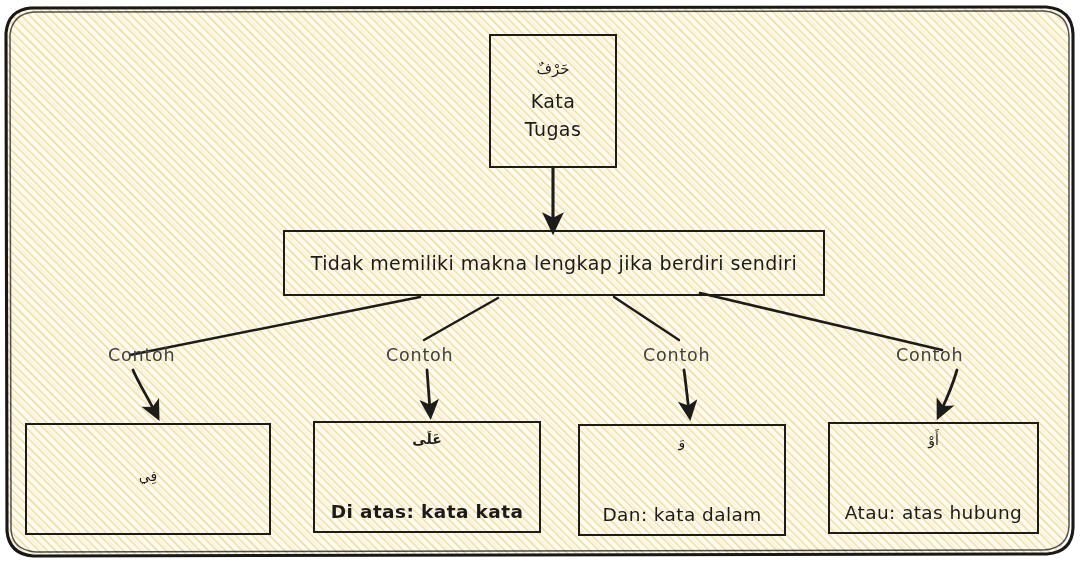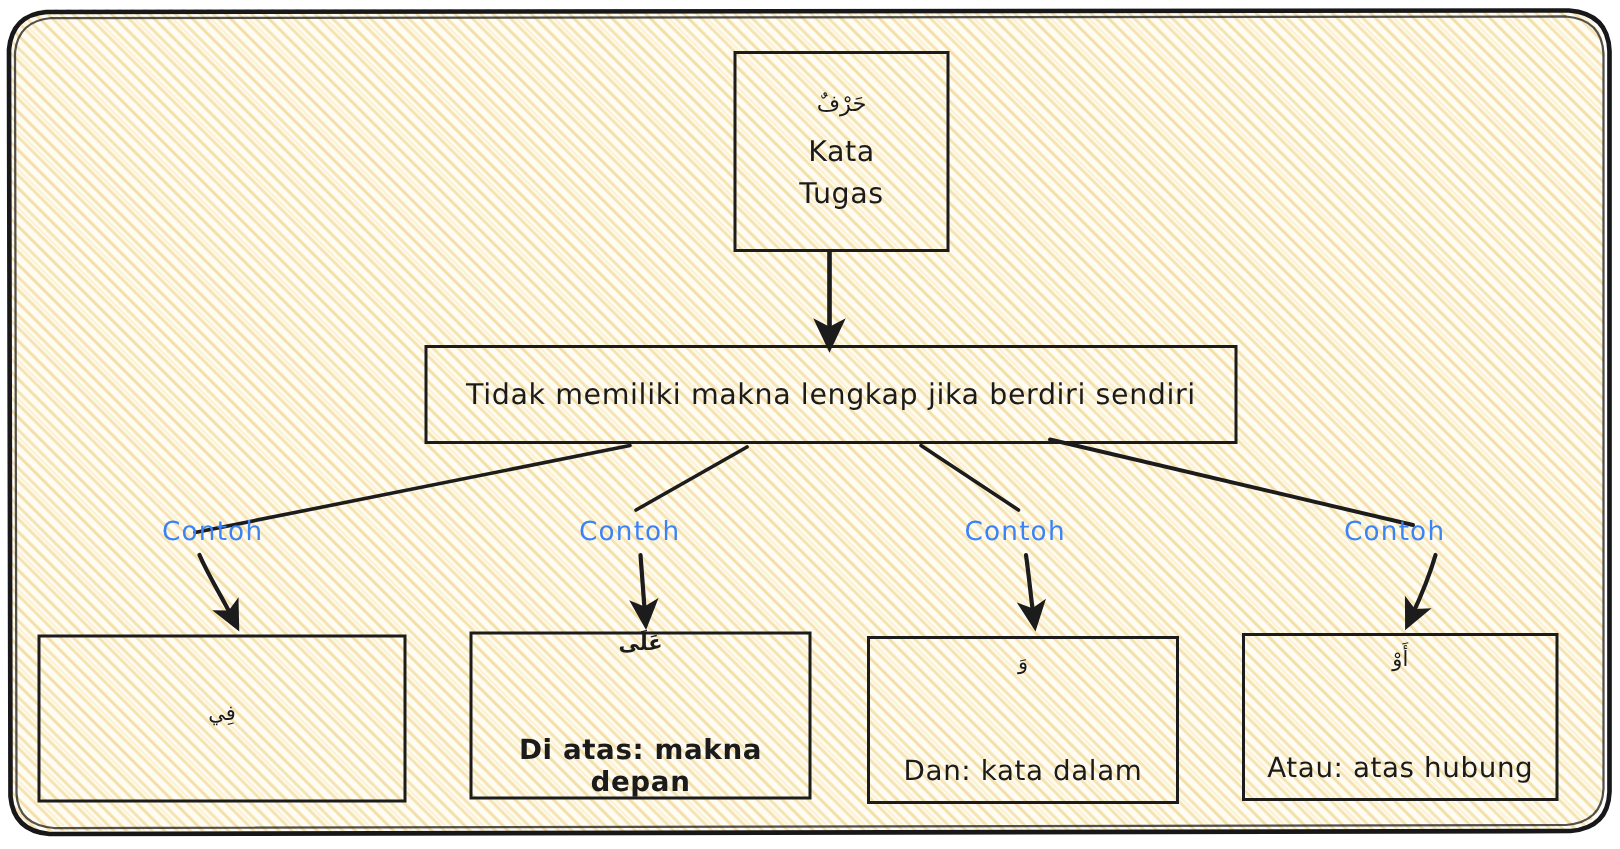--- a/index.html
+++ b/index.html
@@ -80,21 +80,21 @@
 
   .latin {
     font-family: "DejaVu Sans", sans-serif;
     letter-spacing: 0.4px;
   }
 
   
   #node-root {
     left: 489px;
     top: 34px;
-    width: 144px;
+    width: 128px;
     height: 134px;
     padding-top: 4px;
     align-items: center;
   }
   #node-root .arabic { font-size: 15px; margin-bottom: 9px; }
   #node-root .latin  { font-size: 19px; line-height: 1.5; }
 
   
   #node-statement {
     left: 283px;
@@ -113,21 +113,21 @@
   #node-leaf-1 { left: 313px; top: 421px; width: 228px; font-weight: bold; }
   #node-leaf-2 { left: 578px; top: 424px; width: 208px; }
   #node-leaf-3 { left: 828px; top: 422px; width: 211px; }
 
   
   .edge-label {
     position: absolute;
     font-family: "DejaVu Sans", sans-serif;
     font-size: 17.5px;
     letter-spacing: 0.8px;
-    color: #3b82f6;
+    color: #404040;
     white-space: nowrap;
   }
   #label-contoh-0 { left: 108px; top: 345px; }
   #label-contoh-1 { left: 386px; top: 345px; }
   #label-contoh-2 { left: 643px; top: 345px; }
   #label-contoh-3 { left: 896px; top: 345px; }
 </style>
 </head>
 <body>
 
@@ -174,21 +174,21 @@
   <div class="edge-label" id="label-contoh-1">Contoh</div>
   <div class="edge-label" id="label-contoh-2">Contoh</div>
   <div class="edge-label" id="label-contoh-3">Contoh</div>
 
   <div class="node leaf" id="node-leaf-0">
     <div class="arabic">فِي</div>
   </div>
 
   <div class="node leaf" id="node-leaf-1">
     <div class="arabic">عَلَى</div>
-    <div class="latin">Di atas: makna depan</div>
+    <div class="latin">Di atas: kata kata</div>
   </div>
 
   <div class="node leaf" id="node-leaf-2">
     <div class="arabic">وَ</div>
     <div class="latin">Dan: kata dalam</div>
   </div>
 
   <div class="node leaf" id="node-leaf-3">
     <div class="arabic">أَوْ</div>
     <div class="latin">Atau: atas hubung</div>

